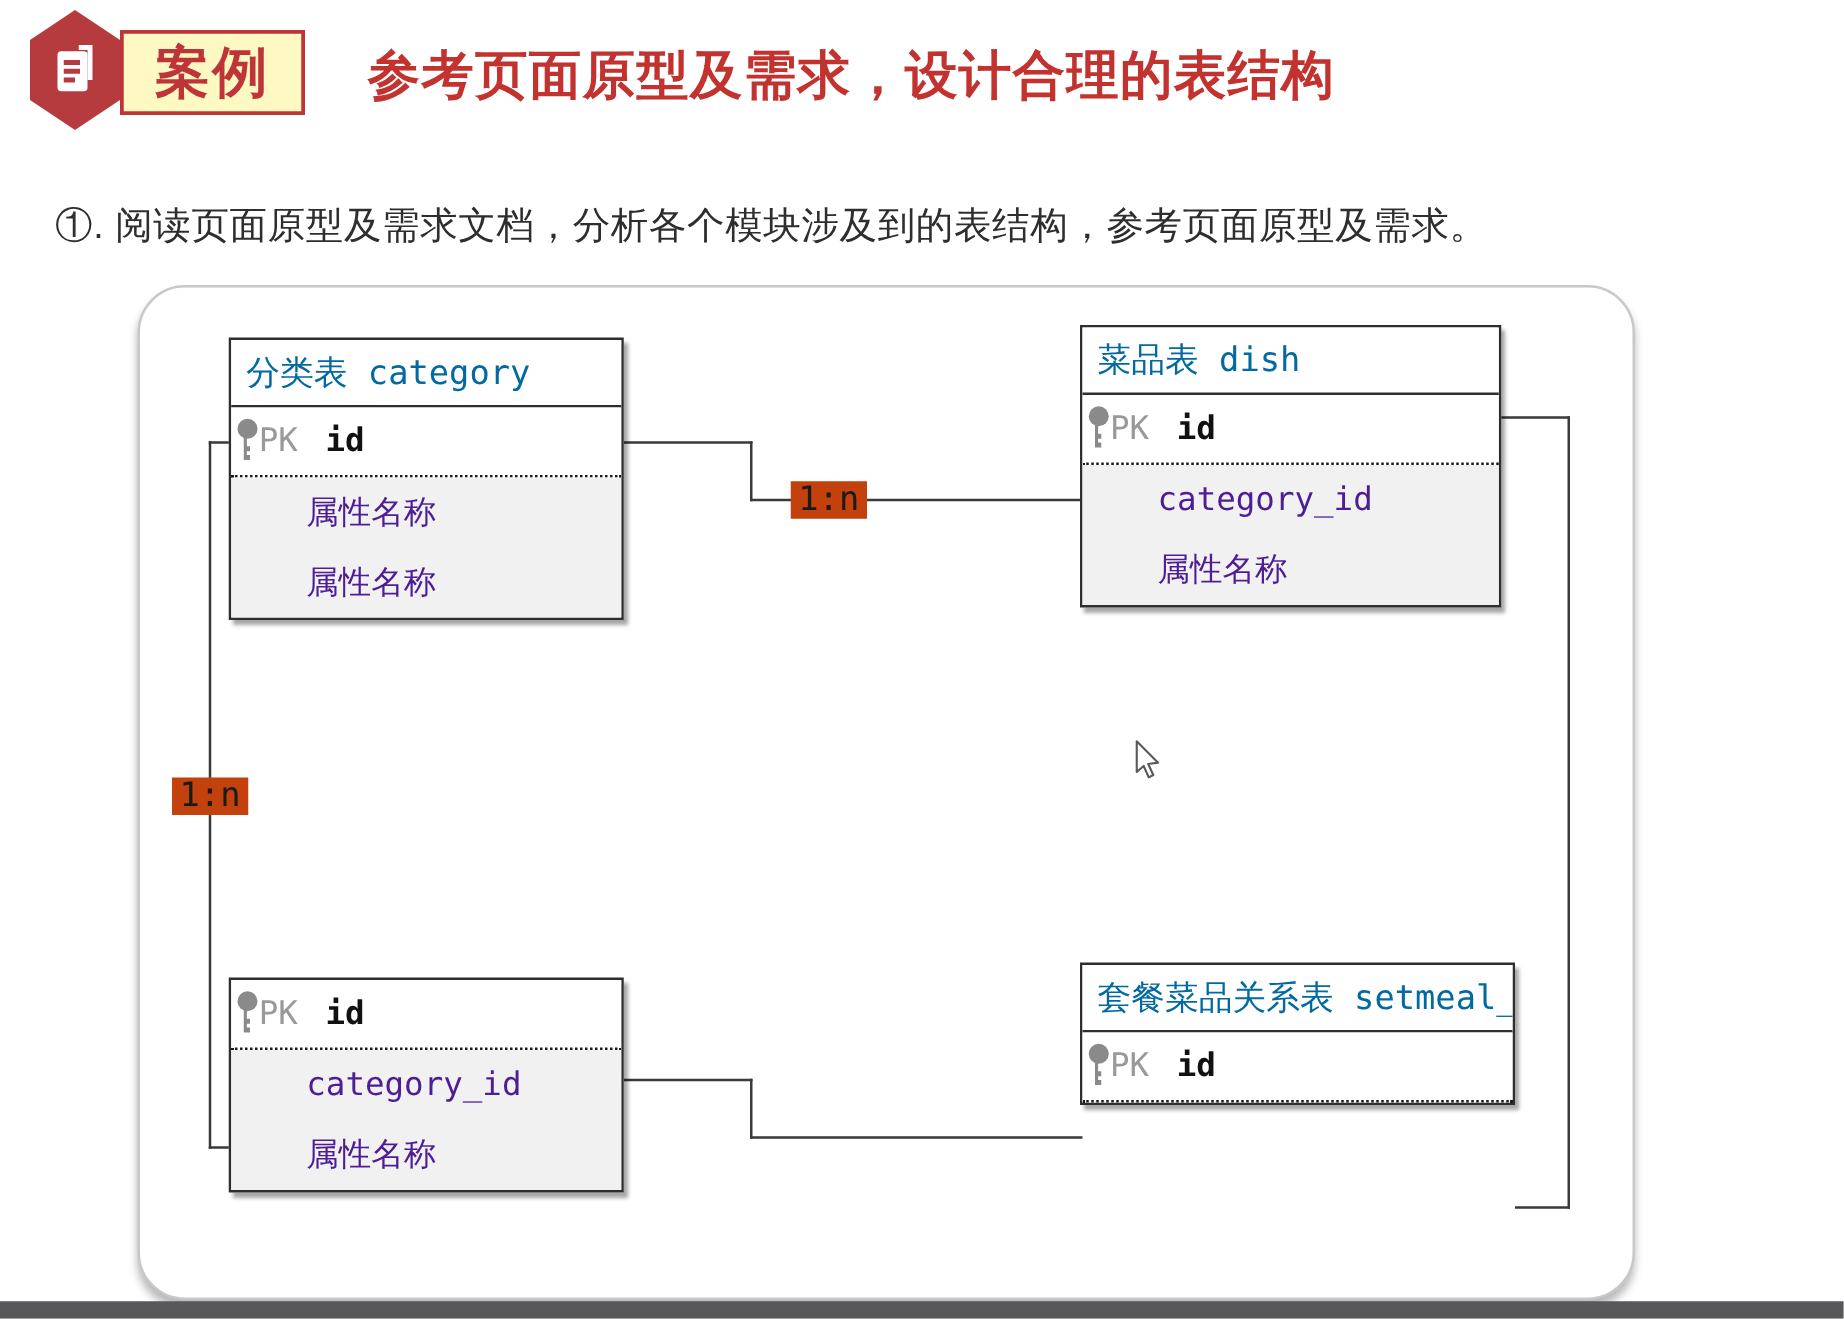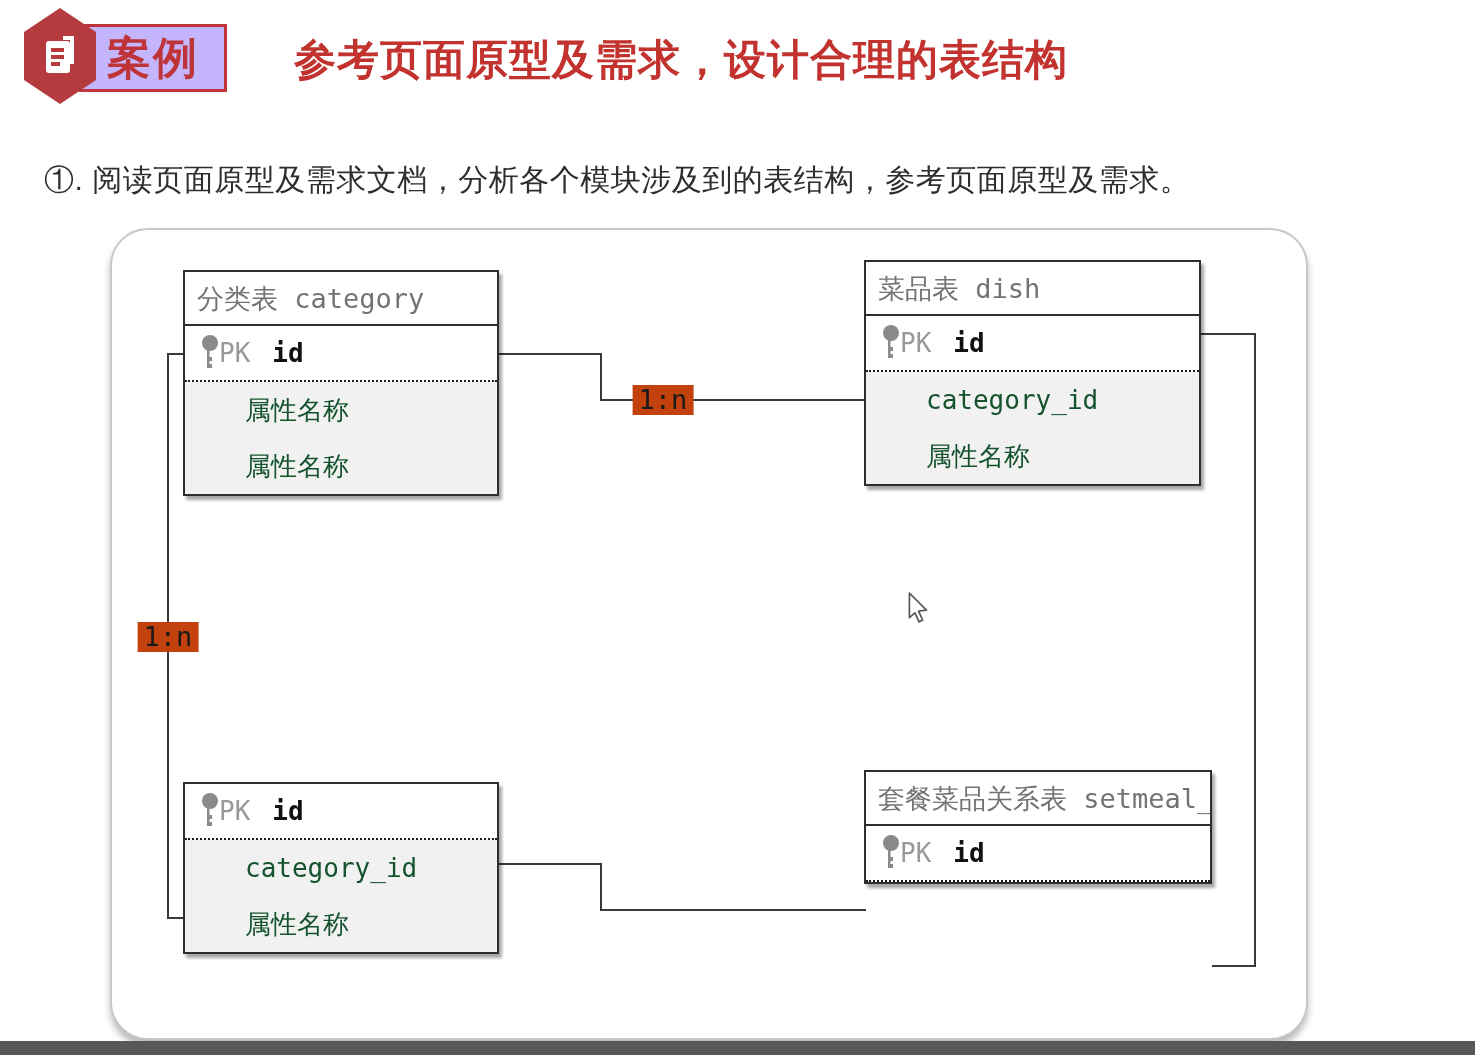--- a/index.html
+++ b/index.html
@@ -4,50 +4,50 @@
 <style>
   * { margin: 0; padding: 0; box-sizing: border-box; }
   html, body { width: 1475px; height: 1055px; background: #ffffff; overflow: hidden;
     font-family: "Liberation Sans", sans-serif; position: relative; }
 
   
   .hex-badge { position: absolute; left: 24px; top: 8px; width: 72px; height: 96px;
     background: #b63b3e;
     clip-path: polygon(50% 0%, 100% 25%, 100% 75%, 50% 100%, 0% 75%, 0% 25%);
     display: flex; align-items: center; justify-content: center; z-index: 2; }
-  .badge-box { position: absolute; left: 79px; top: 24px; width: 148px; height: 68px;
-    background: #c4b5fd; border: 3px solid #bf3438; display: flex; align-items: center;
+  .badge-box { position: absolute; left: 96px; top: 24px; width: 148px; height: 68px;
+    background: #fef9c3; border: 3px solid #bf3438; display: flex; align-items: center;
     justify-content: center; z-index: 1; }
   .badge-box span { font-size: 44px; font-weight: 600; color: #bf3438; letter-spacing: 2px; }
   .main-title { position: absolute; left: 294px; top: 32px; font-size: 42px; font-weight: 700;
     color: #c2322f; letter-spacing: 1px; white-space: nowrap; text-align: center; }
 
   
   .instruction { position: absolute; left: 44px; top: 160px; font-size: 30px; color: #2e2e2e;
     letter-spacing: 0.5px; white-space: nowrap; }
 
   
   .canvas { position: absolute; left: 110px; top: 228px; width: 1198px; height: 812px;
     background: #ffffff; border: 2px solid #c8c8c8; border-radius: 38px;
     box-shadow: 0 6px 7px rgba(0,0,0,0.28); }
 
   
   .etable { position: absolute; background: #ffffff; border: 2px solid #2e2e2e;
     box-shadow: 3px 4px 3px rgba(0,0,0,0.35);
     font-family: "DejaVu Sans Mono", "Liberation Mono", monospace; }
   .etable .hd { height: 54px; line-height: 54px; padding-left: 12px; font-size: 27px;
-    color: #737373; border-bottom: 2px solid #2e2e2e; background: #ffffff; white-space: nowrap;
+    color: #0369a1; border-bottom: 2px solid #2e2e2e; background: #ffffff; white-space: nowrap;
     overflow: hidden; }
-  .etable .pkrow { height: 56px; display: flex; align-items: center; padding-left: 14px;
+  .etable .pkrow { height: 56px; display: flex; align-items: center; padding-left: 2px;
     background: #ffffff; border-bottom: 2px dotted #1a1a1a; }
   .etable .pkrow .pk { color: #999999; font-size: 26px; margin-left: -4px; }
   .etable .pkrow .pkfield { color: #111111; font-size: 26px; font-weight: 700; margin-left: 22px; }
   .etable .attrs { background: #f1f1f1; }
   .etable .attr { height: 56px; line-height: 56px; padding-left: 60px; font-size: 26px;
-    color: #14532d; white-space: nowrap; }
+    color: #4c1d95; white-space: nowrap; }
 
   
   .key-icon { width: 24px; height: 38px; flex: 0 0 24px; display: inline-block; }
 
   
   .rl { position: absolute; background: #3a3a3a; }
   .rel-label { position: absolute; transform: translateX(-50%); background: #c2410c;
     padding: 0 6px; font-family: "DejaVu Sans Mono", "Liberation Mono", monospace;
     font-size: 27px; color: #1a1a1a; line-height: 30px; }
 

